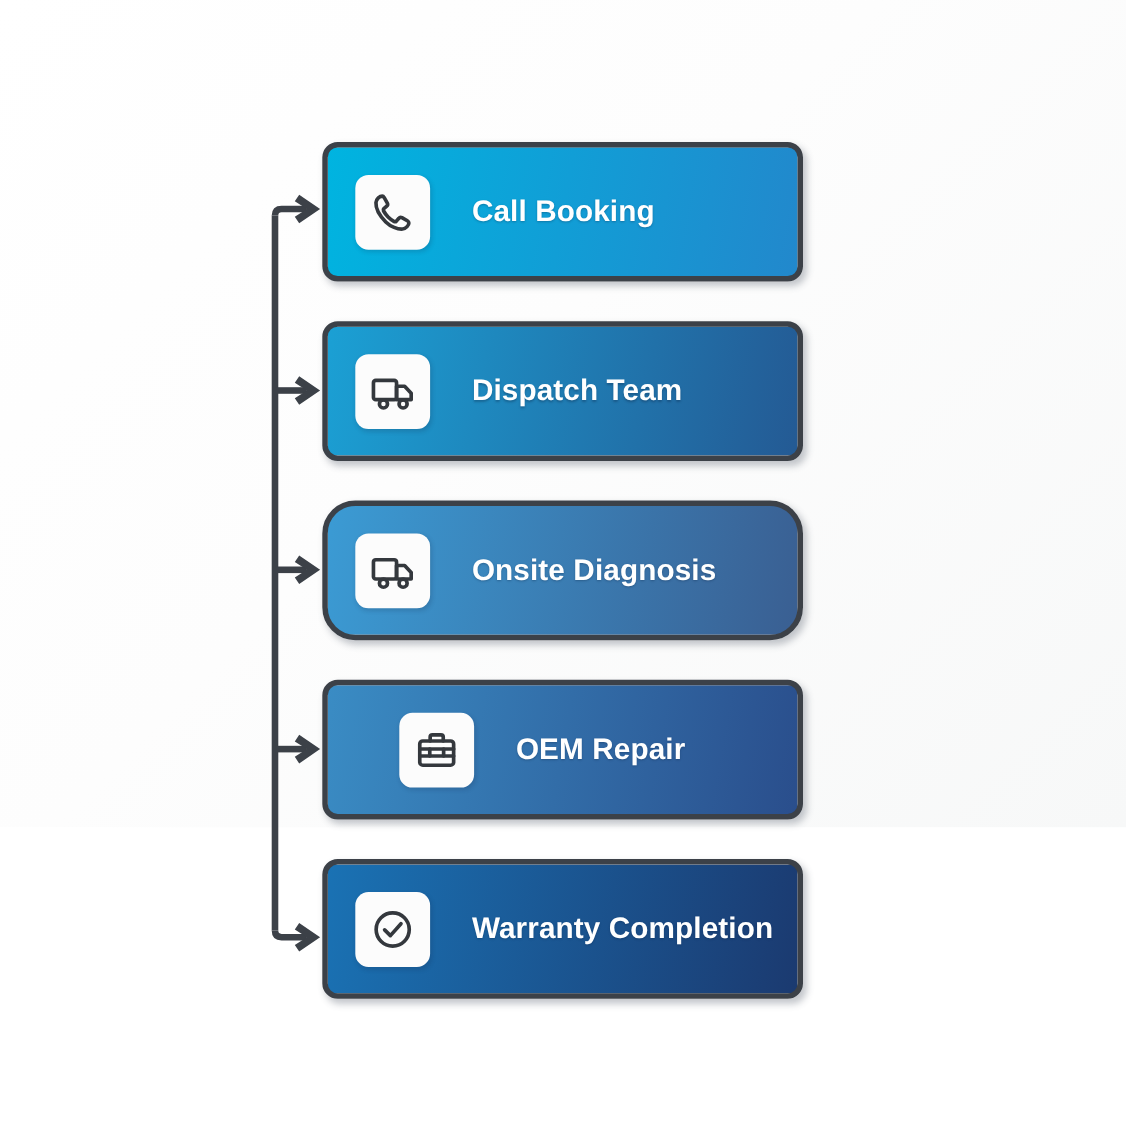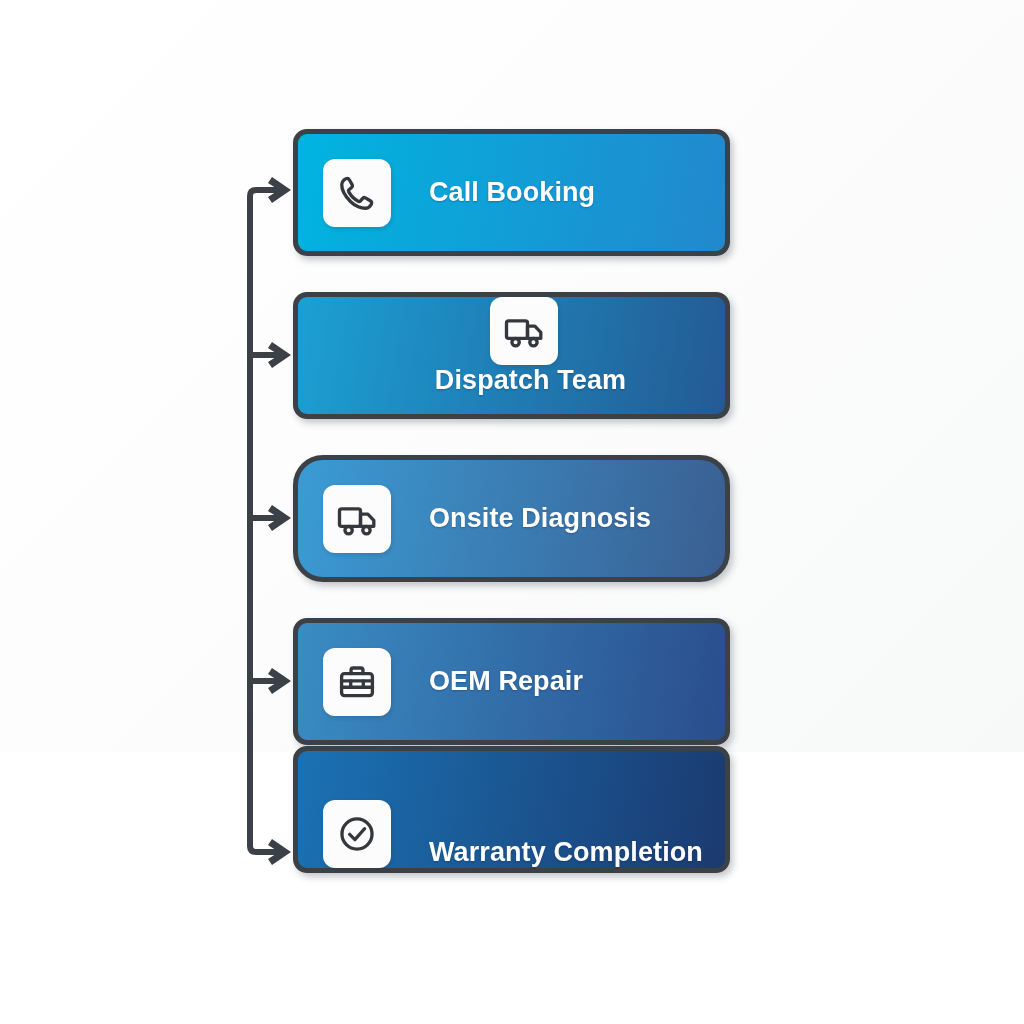--- a/index.html
+++ b/index.html
@@ -91,21 +91,21 @@
 
   <div class="step-box" id="step-1" style="top: 129px; background: linear-gradient(100deg, rgb(0, 180, 224) 0%, rgb(34, 136, 204) 100%);">
     <div class="icon-tile">
       <svg viewBox="0 0 24 24" fill="none" stroke="#34383d" stroke-width="1.9" stroke-linecap="round" stroke-linejoin="round">
         <path d="M6.6 3.6 C5.4 3.6 3.4 5.0 3.3 7.0 C3.1 10.6 6.0 14.6 8.4 17.0 C10.8 19.4 14.6 20.9 17.1 20.7 C19.0 20.5 20.4 18.6 20.4 17.5 C20.4 17.0 20.1 16.7 19.6 16.4 L16.8 14.8 C16.2 14.5 15.6 14.6 15.2 15.1 L13.9 16.6 C13.6 16.9 13.2 17.0 12.8 16.8 C11.9 16.3 10.6 15.4 9.6 14.4 C8.6 13.4 7.7 12.1 7.2 11.2 C7.0 10.8 7.1 10.4 7.4 10.1 L8.9 8.8 C9.4 8.4 9.5 7.8 9.2 7.2 L7.6 4.4 C7.3 3.9 7.1 3.6 6.6 3.6 Z"></path>
       </svg>
     </div>
     <div class="step-label">Call Booking</div>
   </div>
 
-  <div class="step-box" id="step-2" style="top: 292px; background: linear-gradient(100deg, rgb(27, 160, 212) 0%, rgb(36, 90, 148) 100%); flex-direction: column;">
+  <div class="step-box" id="step-2" style="top: 292px; background: linear-gradient(100deg, rgb(27, 160, 212) 0%, rgb(36, 90, 148) 100%);">
     <div class="icon-tile">
       <svg viewBox="0 0 24 24" fill="none" stroke="#34383d" stroke-width="1.9" stroke-linecap="round" stroke-linejoin="round">
         <rect x="2" y="6.2" width="12" height="10" rx="1.2"></rect>
         <path d="M14 9.2 L18.2 9.2 L21.6 12.8 L21.6 16.2 L14 16.2 Z"></path>
         <circle cx="7.2" cy="18.4" r="2.1"></circle>
         <circle cx="17.4" cy="18.4" r="2.1"></circle>
       </svg>
     </div>
     <div class="step-label">Dispatch Team</div>
   </div>
@@ -115,35 +115,35 @@
       <svg viewBox="0 0 24 24" fill="none" stroke="#34383d" stroke-width="1.9" stroke-linecap="round" stroke-linejoin="round">
         <rect x="2" y="6.2" width="12" height="10" rx="1.2"></rect>
         <path d="M14 9.2 L18.2 9.2 L21.6 12.8 L21.6 16.2 L14 16.2 Z"></path>
         <circle cx="7.2" cy="18.4" r="2.1"></circle>
         <circle cx="17.4" cy="18.4" r="2.1"></circle>
       </svg>
     </div>
     <div class="step-label">Onsite Diagnosis</div>
   </div>
 
-  <div class="step-box" id="step-4" style="top: 618px; background: linear-gradient(100deg, rgb(58, 140, 196) 0%, rgb(42, 78, 140) 100%);">
+  <div class="step-box" id="step-4" style="top: 618px; background: linear-gradient(100deg, rgb(58, 140, 196) 0%, rgb(42, 78, 140) 100%); padding-left: 40px;">
     <div class="icon-tile">
       <svg viewBox="0 0 24 24" fill="none" stroke="#34383d" stroke-width="1.9" stroke-linecap="round" stroke-linejoin="round">
         <path d="M8.6 7.2 L8.6 5.2 C8.6 4.5 9.1 4.0 9.8 4.0 L14.2 4.0 C14.9 4.0 15.4 4.5 15.4 5.2 L15.4 7.2"></path>
         <rect x="3.2" y="7.2" width="17.6" height="12.6" rx="1.6"></rect>
         <path d="M3.2 11.4 L20.8 11.4"></path>
         <path d="M3.2 15.0 L20.8 15.0"></path>
         <path d="M8.4 11.4 L8.4 15.0"></path>
         <path d="M15.6 11.4 L15.6 15.0"></path>
       </svg>
     </div>
     <div class="step-label">OEM Repair</div>
   </div>
 
-  <div class="step-box" id="step-5" style="top: 746px; background: linear-gradient(100deg, rgb(26, 114, 180) 0%, rgb(27, 58, 112) 100%); align-items: flex-end;">
+  <div class="step-box" id="step-5" style="top: 781px; background: linear-gradient(100deg, rgb(26, 114, 180) 0%, rgb(27, 58, 112) 100%);">
     <div class="icon-tile">
       <svg viewBox="0 0 24 24" fill="none" stroke="#34383d" stroke-width="1.9" stroke-linecap="round" stroke-linejoin="round">
         <circle cx="12" cy="12" r="8.6"></circle>
         <path d="M7.8 12.2 L10.8 15.2 L16.3 9.0"></path>
       </svg>
     </div>
     <div class="step-label">Warranty Completion</div>
   </div>
 
 </div>

